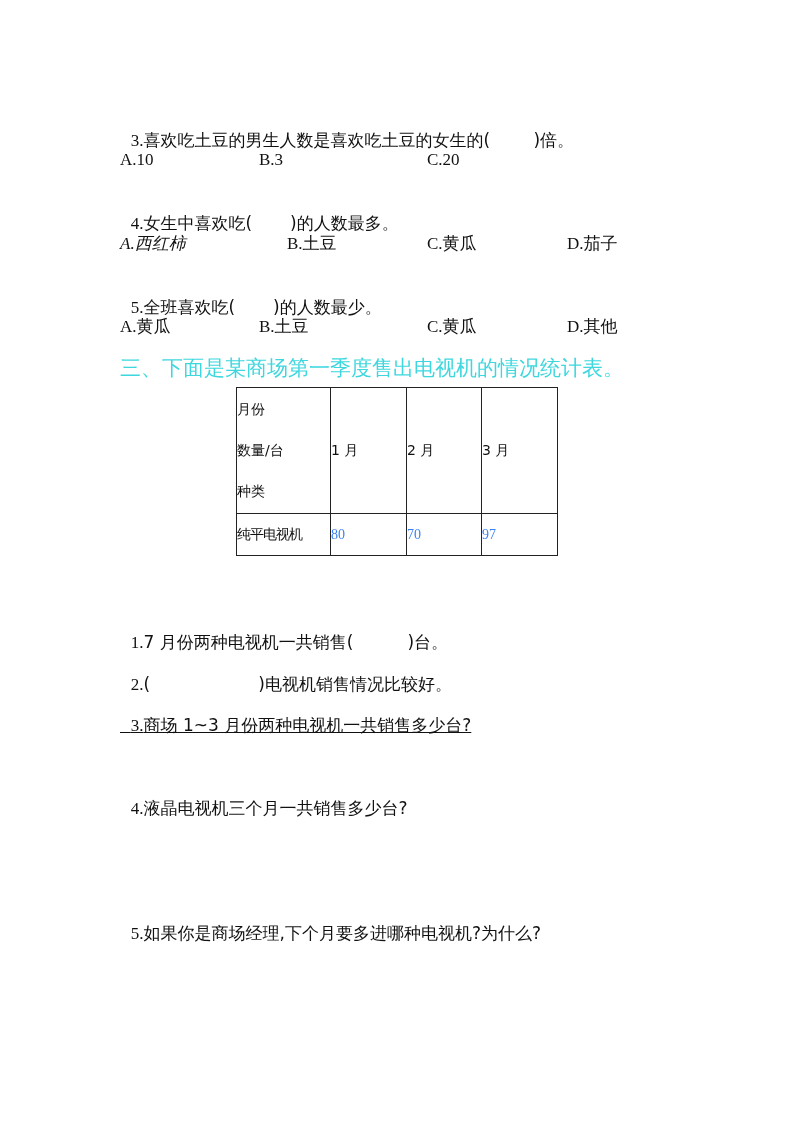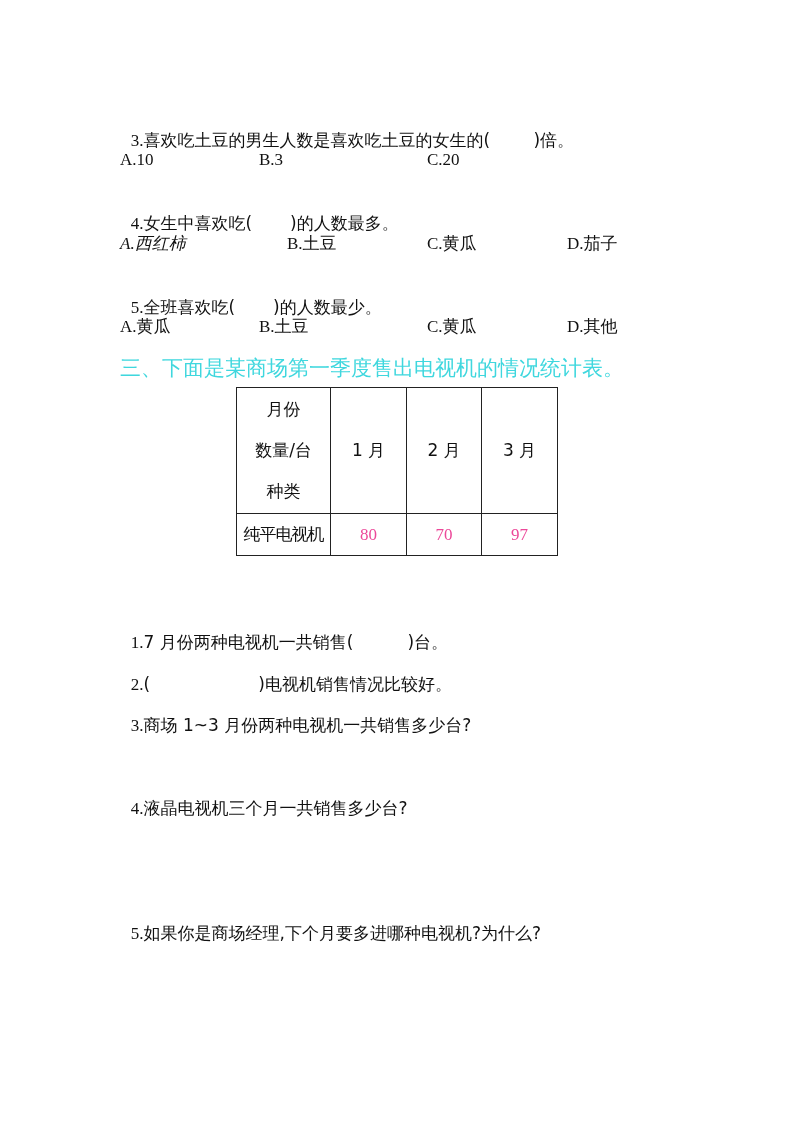--- a/index.html
+++ b/index.html
@@ -4,26 +4,26 @@
 <style>
   html, body { margin: 0; padding: 0; background: #ffffff; }
   body { width: 793px; height: 1122px; position: relative; overflow: hidden;
          font-family: "DejaVu Sans", "Liberation Sans", sans-serif; color: #111; }
   .line { position: absolute; left: 120px; font-size: 17px; line-height: 22px; white-space: pre; }
   .num { font-family: "Liberation Serif", "DejaVu Serif", serif; font-size: 17px; }
   .opt { position: absolute; font-size: 17px; line-height: 22px; white-space: pre; }
   .heading { position: absolute; left: 120px; top: 357px; font-size: 21px; line-height: 22px;
              color: #3fd7de; white-space: pre; }
   table.stats { position: absolute; left: 236px; top: 387px; border-collapse: collapse; }
-  table.stats td { border: 1.3px solid #222; text-align: center; padding: 0; font-size: 17px; }
+  table.stats td { border: 1.3px solid #222; padding: 0; font-size: 14px; }
   .hdr-cell { width: 93px; height: 125px; }
   .hdr-cell div { line-height: 41px; }
   .mcol1 { width: 75px; } .mcol2 { width: 74px; } .mcol3 { width: 75px; }
   .row td { height: 41px; }
-  .val { font-family: "Liberation Serif", "DejaVu Serif", serif; font-size: 17px; color: #ec4899; }
+  .val { font-family: "Liberation Serif", "DejaVu Serif", serif; font-size: 17px; color: #3b82f6; }
   .rowlabel { font-size: 17px; letter-spacing: -1px; white-space: nowrap; }
 </style>
 </head>
 <body>
 
 <div class="line" style="top:107px;">
   <span class="num">3.</span><span>喜欢吃土豆的男生人数是喜欢吃土豆的女生的(        )倍。</span>
 </div>
 <div class="opt" style="left:120px;top:148px;"><span class="num">A.</span><span class="num">10</span></div>
 <div class="opt" style="left:259px;top:148px;"><span class="num">B.</span><span class="num">3</span></div>
@@ -67,21 +67,21 @@
   </tr>
 </tbody>
   </table>
 
 <div class="line" style="top:609px;">
   <span class="num">1.</span><span>7 月份两种电视机一共销售(          )台。</span>
 </div>
 <div class="line" style="top:651px;">
   <span class="num">2.</span><span>(                    )电视机销售情况比较好。</span>
 </div>
-<div class="line" style="top:692px;">
+<div class="line" style="top:692px;text-decoration:underline;">
   <span class="num">3.</span><span>商场 1~3 月份两种电视机一共销售多少台?</span>
 </div>
 <div class="line" style="top:775px;">
   <span class="num">4.</span><span>液晶电视机三个月一共销售多少台?</span>
 </div>
 <div class="line" style="top:900px;">
   <span class="num">5.</span><span>如果你是商场经理,下个月要多进哪种电视机?为什么?</span>
 </div>
 
 </body></html>

